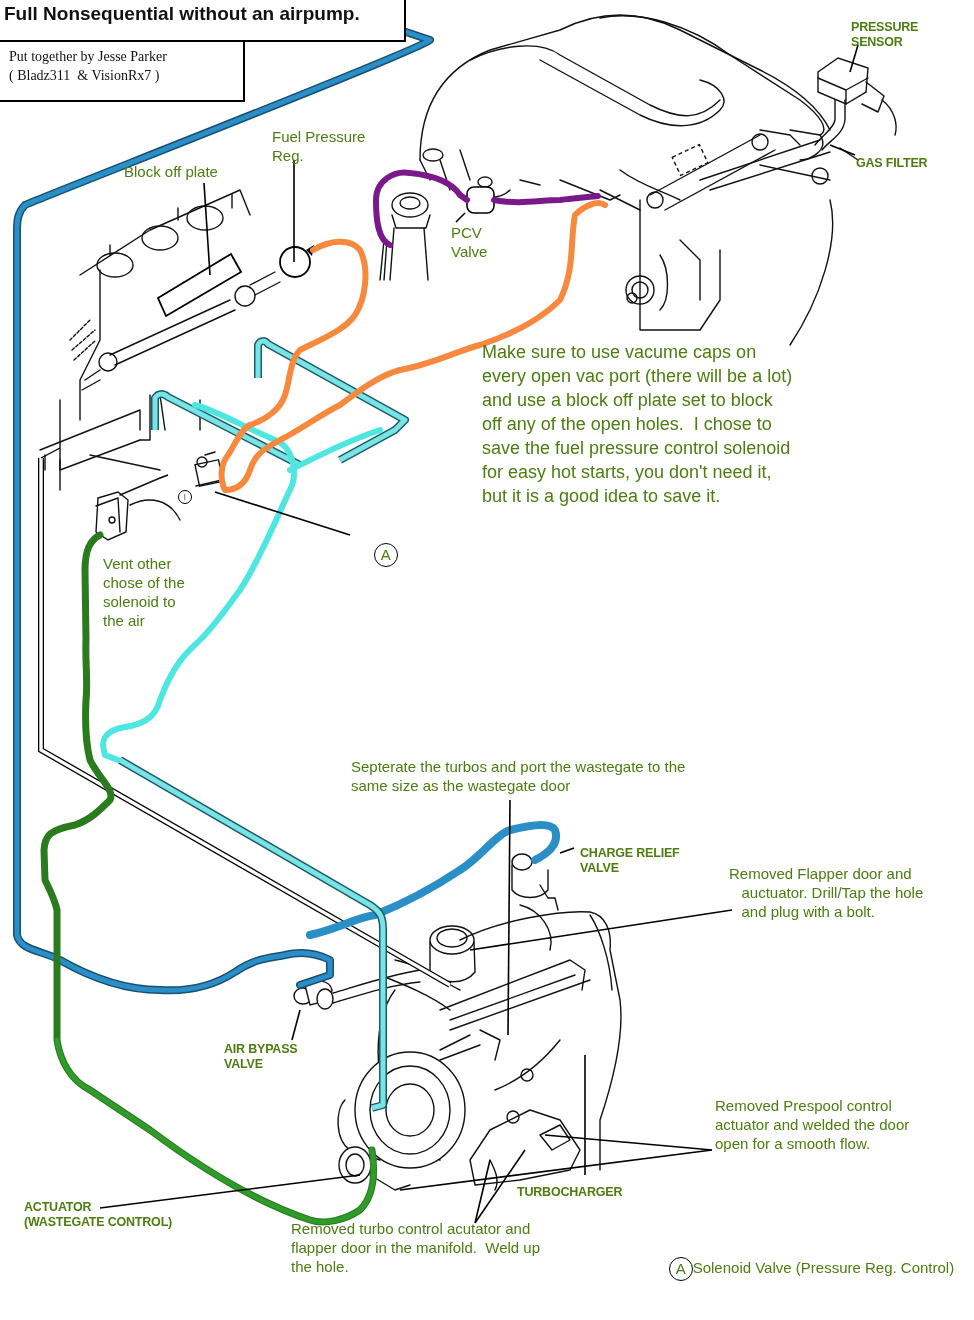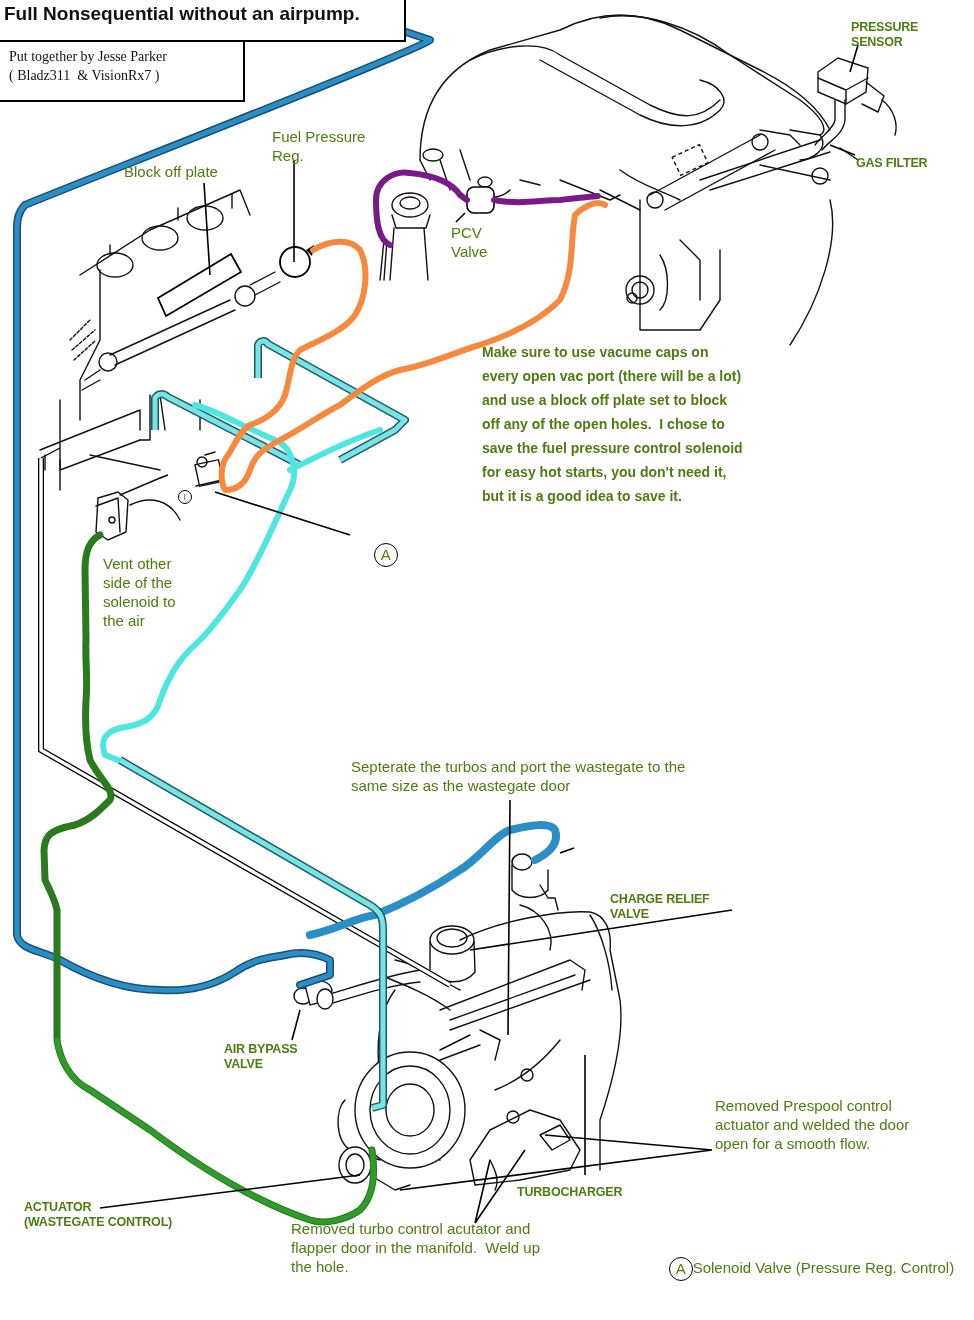--- a/index.html
+++ b/index.html
@@ -7,21 +7,21 @@
          font-family: "Liberation Sans", sans-serif; color: #111; }
   #stage { position: absolute; left: 0; top: 0; width: 826px; height: 1320px; border-radius: 7px; }
   .lbl { position: absolute; white-space: pre; line-height: 1.18; color: #4d7c0f; }
   .title-box { position: absolute; left: -2px; top: -2px; width: 404px; height: 40px;
                border: 2px solid #000; background: #fff; }
   .title-text { position: absolute; left: 4px; top: 3px; font-size: 19px; font-weight: bold; white-space: nowrap; }
   .credit-box { position: absolute; left: -2px; top: 40px; width: 243px; height: 58px;
                 border: 2px solid #000; background: #fff; }
   .credit-text { position: absolute; left: 9px; top: 5px; font-size: 14px; line-height: 19px; white-space: pre; font-family: Liberation Serif, serif; }
   .cap-small { font-size: 12.5px; font-weight: bold; letter-spacing: -0.2px; }
-  .note-big { font-size: 14px; font-weight: bold; line-height: 24px; }
+  .note-big { font-size: 18px; font-weight: normal; line-height: 24px; }
   .note-reg { font-size: 15px; line-height: 19px; }
   .note-reg-b { font-size: 14.5px; line-height: 19px; font-weight: bold; }
   .circle-mark { display: inline-block; width: 22px; height: 22px; border: 1.6px solid #000; border-radius: 50%;
                  text-align: center; line-height: 22px; font-size: 15px; vertical-align: middle; }
   .circle-small { display: inline-block; width: 12px; height: 12px; border: 1.2px solid #000; border-radius: 50%;
                   text-align: center; line-height: 12px; font-size: 9px; vertical-align: middle; margin-right: 3px;}
   svg .art { fill: none; stroke: #111; stroke-width: 1.4; stroke-linecap: round; stroke-linejoin: round; }
   svg .art-fill { fill: #fff; stroke: #111; stroke-width: 1.4; }
   svg .leader { fill: none; stroke: #000; stroke-width: 1.6; }
 </style>
@@ -247,41 +247,44 @@
   <div class="lbl note-reg" style="left:124px; top:162px;">Block off plate</div>
   <div class="lbl note-reg" style="left:451px; top:223px;">PCV
 Valve</div>
   <div class="lbl" style="left:356px; top:524px;">
     <span class="circle-mark">A</span>
   </div>
   <div class="lbl" style="left:160px; top:468px;">
     <span class="circle-small">I</span>
   </div>
   <div class="lbl note-reg" style="left:103px; top:554px;">Vent other
-side of the
+chose of the
 solenoid to
 the air</div>
-  <div class="lbl cap-small" style="left:610px; top:846px;margin-top:46px;">CHARGE RELIEF
+  <div class="lbl cap-small" style="left:580px; top:846px;">CHARGE RELIEF
 VALVE</div>
   <div class="lbl cap-small" style="left:224px; top:1042px;">AIR BYPASS
 VALVE</div>
   <div class="lbl cap-small" style="left:517px; top:1185px;">TURBOCHARGER</div>
   <div class="lbl cap-small" style="left:24px; top:1200px;">ACTUATOR
 (WASTEGATE CONTROL)</div>
 
   
   <div class="lbl note-big" style="left:482px; top:340px;">Make sure to use vacume caps on
 every open vac port (there will be a lot)
 and use a block off plate set to block
 off any of the open holes.  I chose to
 save the fuel pressure control solenoid
 for easy hot starts, you don't need it,
 but it is a good idea to save it.</div>
   <div class="lbl note-reg" style="left:351px; top:757px;">Septerate the turbos and port the wastegate to the
 same size as the wastegate door</div>
+  <div class="lbl note-reg" style="left:729px; top:864px;">Removed Flapper door and
+   auctuator. Drill/Tap the hole
+   and plug with a bolt.</div>
   <div class="lbl note-reg" style="left:715px; top:1096px;">Removed Prespool control
 actuator and welded the door
 open for a smooth flow.</div>
   <div class="lbl note-reg" style="left:291px; top:1219px;">Removed turbo control acutator and
 flapper door in the manifold.  Weld up
 the hole.</div>
 
   
   <div class="lbl" style="left:652px; top:1239px; font-size:15px;">
     <span class="circle-mark">A</span><span>Solenoid Valve (Pressure Reg. Control)</span>

